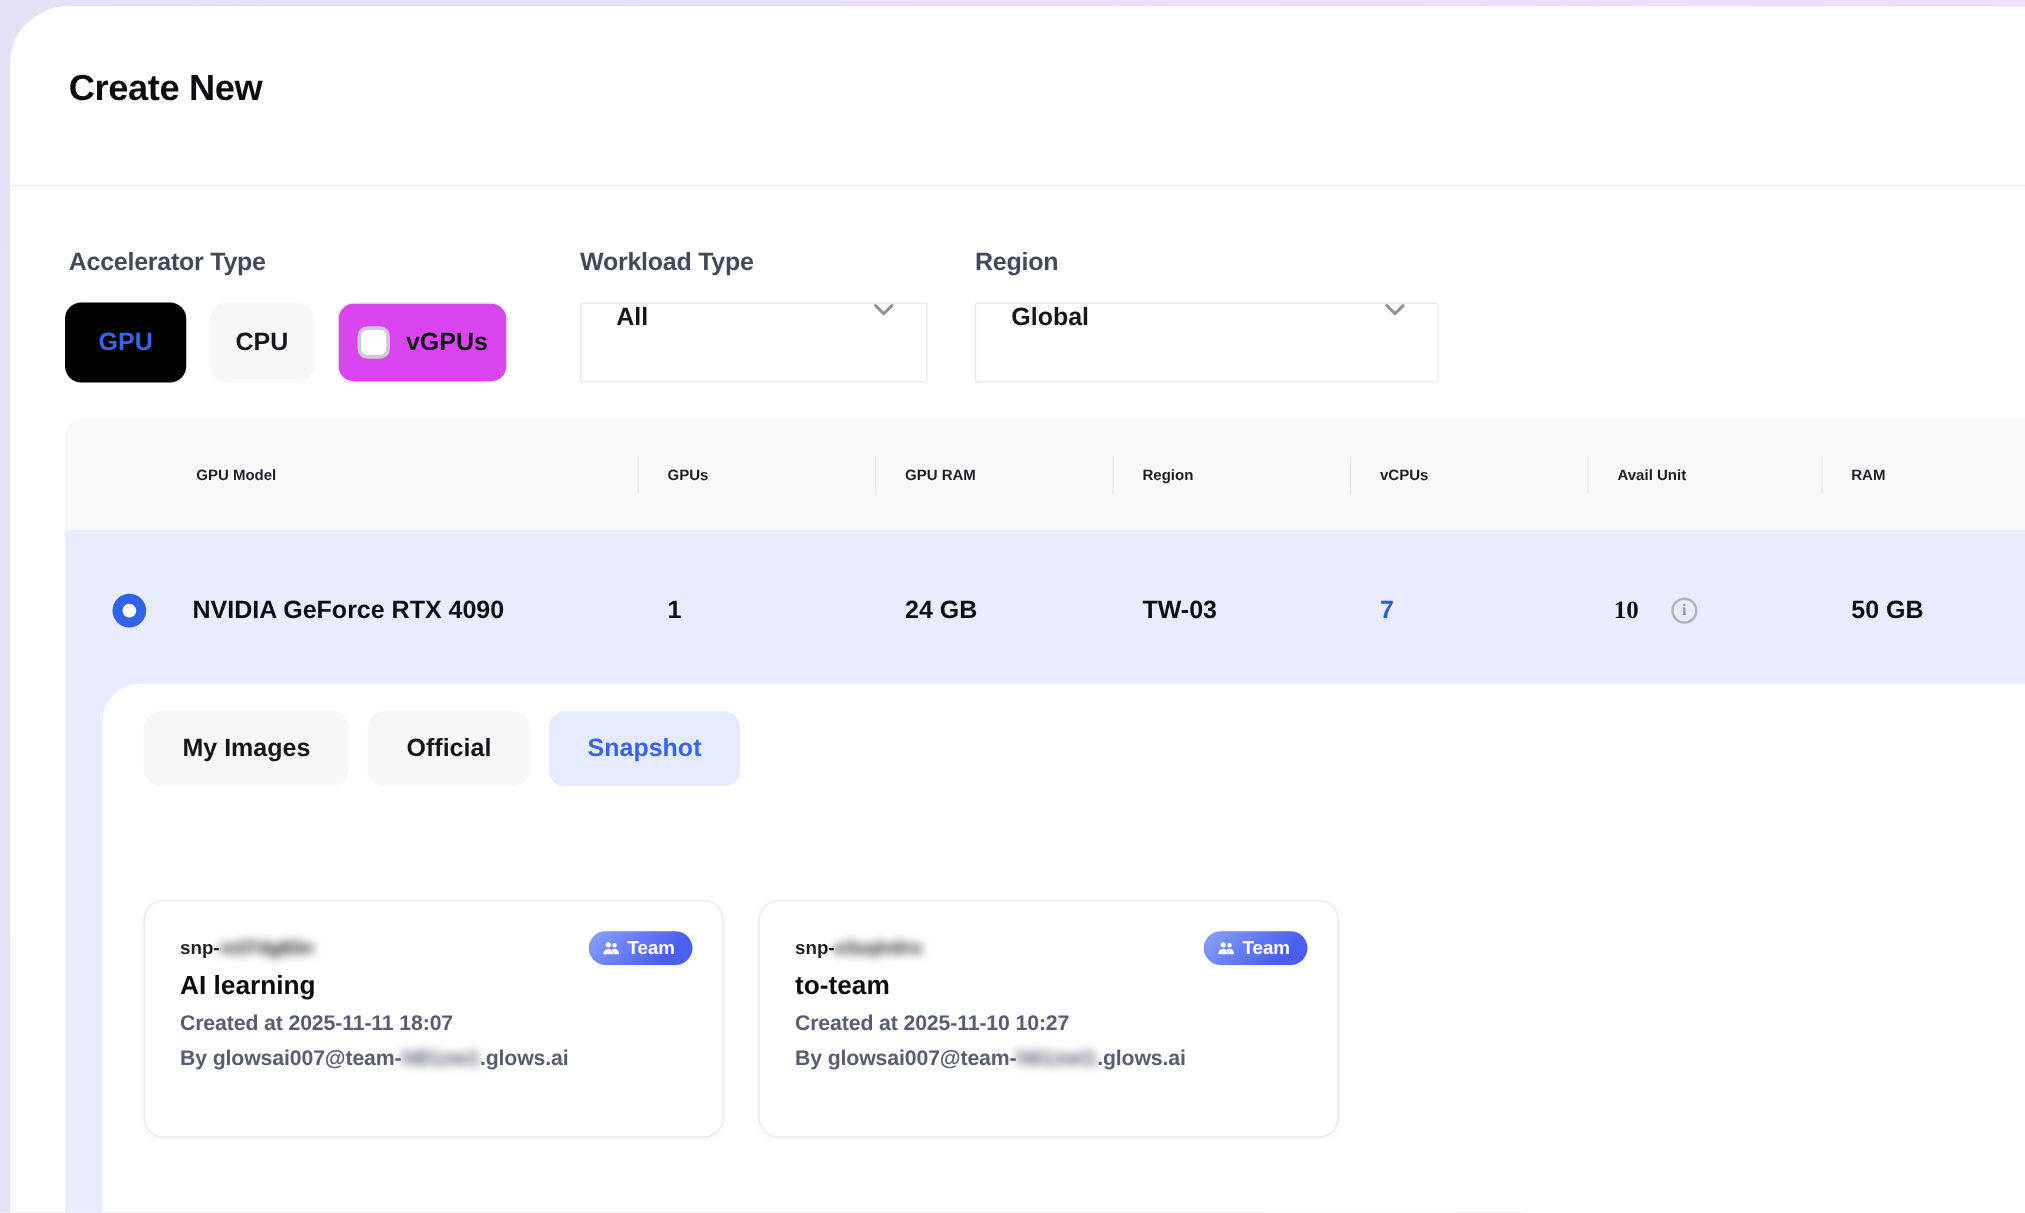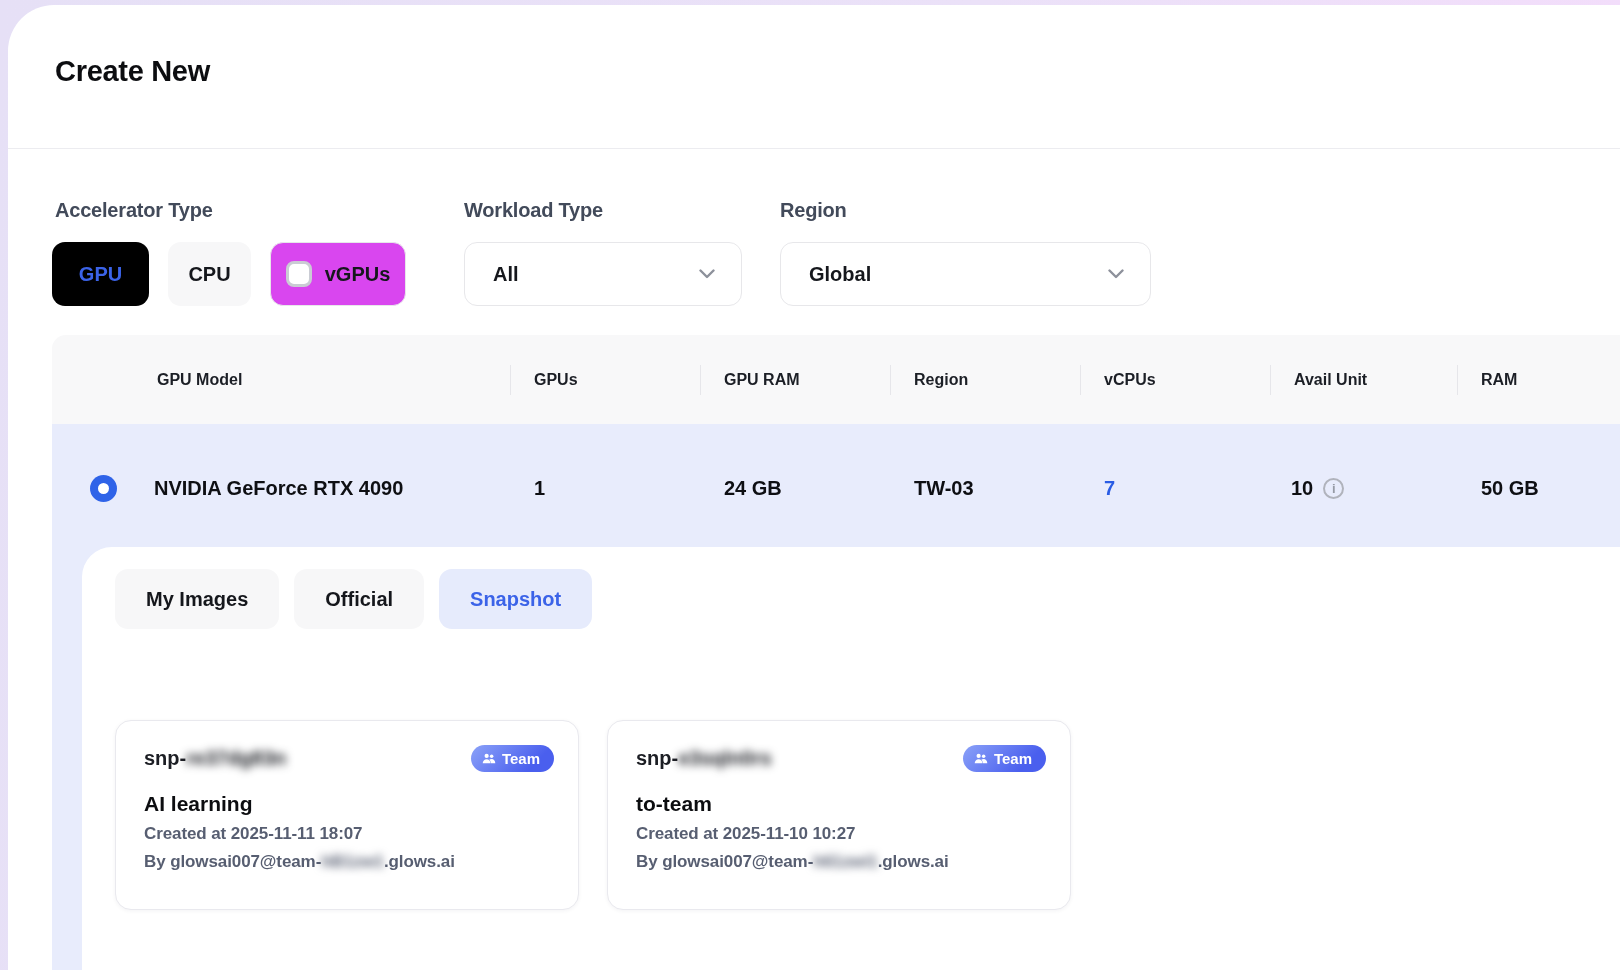--- a/index.html
+++ b/index.html
@@ -28,54 +28,54 @@
     display:flex;align-items:center;justify-content:center;
     font-size:20px;font-weight:700;cursor:pointer;box-sizing:border-box;border:none;
     font-family:"Liberation Sans",sans-serif;
   }
   .btn-gpu{left:44px;width:97px;background:#000000;color:#3b63e8;}
   .btn-cpu{left:160px;width:83px;background:#f7f7f8;color:#15171c;}
   .btn-vgpus{left:262px;width:136px;background:#d946ef;border:1px solid #e7e7ea;color:#15171c;gap:13px;}
   .checkbox{width:26px;height:26px;border:3px solid #caccd4;border-radius:8px;background:#fff;box-sizing:border-box;}
 
   .select{
-    position:absolute;top:237px;height:64px;border:1px solid #e7e7ea;border-radius:13px;
-    background:#fff;display:flex;align-items:center;justify-content:space-between;
+    position:absolute;top:237px;height:64px;border:1px solid #e7e7ea;border-radius:2px;
+    background:#fff;display:flex;align-items:flex-start;justify-content:space-between;
     padding:0 26px 0 28px;box-sizing:border-box;font-size:20px;font-weight:700;color:#15171c;cursor:pointer;
   }
   .sel-workload{left:456px;width:278px;}
   .sel-region{left:772px;width:371px;}
   .chevron{display:flex;align-items:center;}
 
   .table-header{
     position:absolute;left:44px;top:330px;width:1610px;height:89px;
     background:#f8f8f9;border-radius:14px 14px 0 0;display:flex;
   }
   .th{
-    display:flex;align-items:center;font-size:16px;font-weight:700;color:#1c1f26;
+    display:flex;align-items:center;font-size:12px;font-weight:700;color:#1c1f26;
     box-sizing:border-box;padding-left:24px;position:relative;
   }
   .th.sep::before{
     content:"";position:absolute;left:0;top:50%;transform:translateY(-50%);
     width:1px;height:30px;background:#e6e6ea;
   }
   .col-radio{width:78px;justify-content:center;padding-left:0;}
   .col-model{width:380px;padding-left:27px;}
   .col-g{width:190px;}
   .col-avail{width:187px;}
   .col-ram{width:205px;}
 
   .blue-region{position:absolute;left:44px;top:419px;width:1610px;bottom:0;background:#e8ecfc;}
   .gpu-row{display:flex;height:88px;cursor:pointer;}
   .td{
     display:flex;align-items:center;font-size:20px;font-weight:700;color:#0e0f13;
     box-sizing:border-box;padding-left:24px;margin-top:40px;
   }
   .td.cell-avail{color:#2a5ce4;}
-  .td.cell-vcpus{gap:10px;}
+  .td.cell-vcpus{gap:26px;font-family:Liberation Serif, serif;}
   .radio{
     width:27px;height:27px;border-radius:50%;background:#2f63e8;
     display:flex;align-items:center;justify-content:center;cursor:pointer;
   }
   .radio::after{content:"";width:11px;height:11px;border-radius:50%;background:#fff;}
   .info-icon{
     width:21px;height:21px;border-radius:50%;border:2px solid #b0b3bc;color:#969aa5;
     font-size:13px;font-weight:700;display:flex;align-items:center;justify-content:center;
     box-sizing:border-box;cursor:pointer;
   }
@@ -92,27 +92,27 @@
   }
   .tab.selected{background:#e6ebfc;color:#3b63e8;}
 
   .cards{position:absolute;left:33px;top:173px;display:flex;gap:28px;}
   .snap-card{
     width:464px;height:190px;background:#fff;border:1px solid #e9e9ee;border-radius:16px;
     box-sizing:border-box;padding:24px 24px 0 28px;box-shadow:0 1px 4px rgba(25,25,50,0.05);
     cursor:pointer;
   }
   .card-top{display:flex;justify-content:space-between;align-items:center;}
-  .snap-id{font-size:20px;font-weight:700;color:#1c1e24;display:flex;align-items:center;}
+  .snap-id{font-size:15px;font-weight:700;color:#1c1e24;display:flex;align-items:center;}
   .redacted{filter:blur(4px);user-select:none;}
   .team-badge{
     display:inline-flex;align-items:center;gap:6px;padding:5px 14px 5px 11px;border-radius:999px;
     background:linear-gradient(135deg,#8ba2f8 0%,#4a5fee 75%);color:#fff;font-size:15px;font-weight:700;
   }
-  .snap-name{margin-top:20px;font-size:21px;font-weight:800;color:#0c0d10;}
+  .snap-name{margin-top:5px;font-size:21px;font-weight:800;color:#0c0d10;}
   .snap-meta{margin-top:8px;font-size:17px;font-weight:700;color:#575e71;letter-spacing:-0.1px;}
 </style>
 </head>
 <body>
 
 <div class="app-card">
 
   <div class="page-title">Create New</div>
   <div class="head-divider"></div>
 

